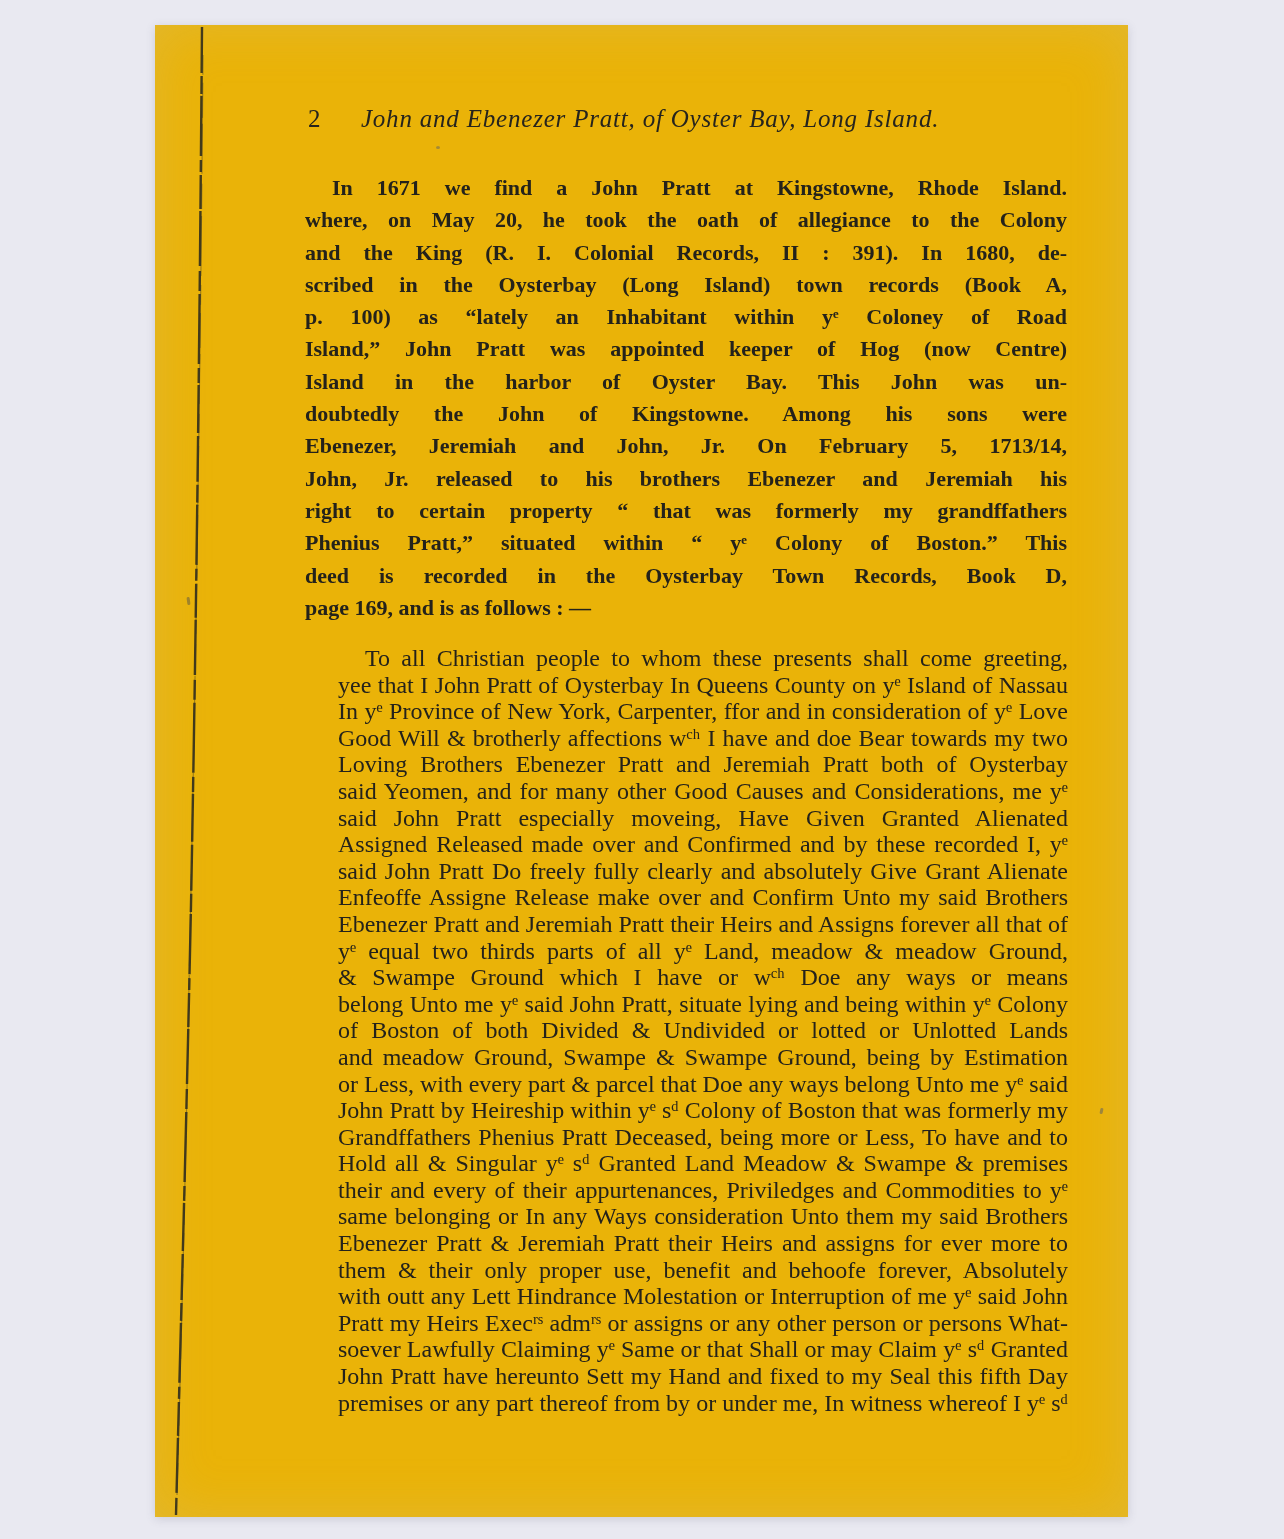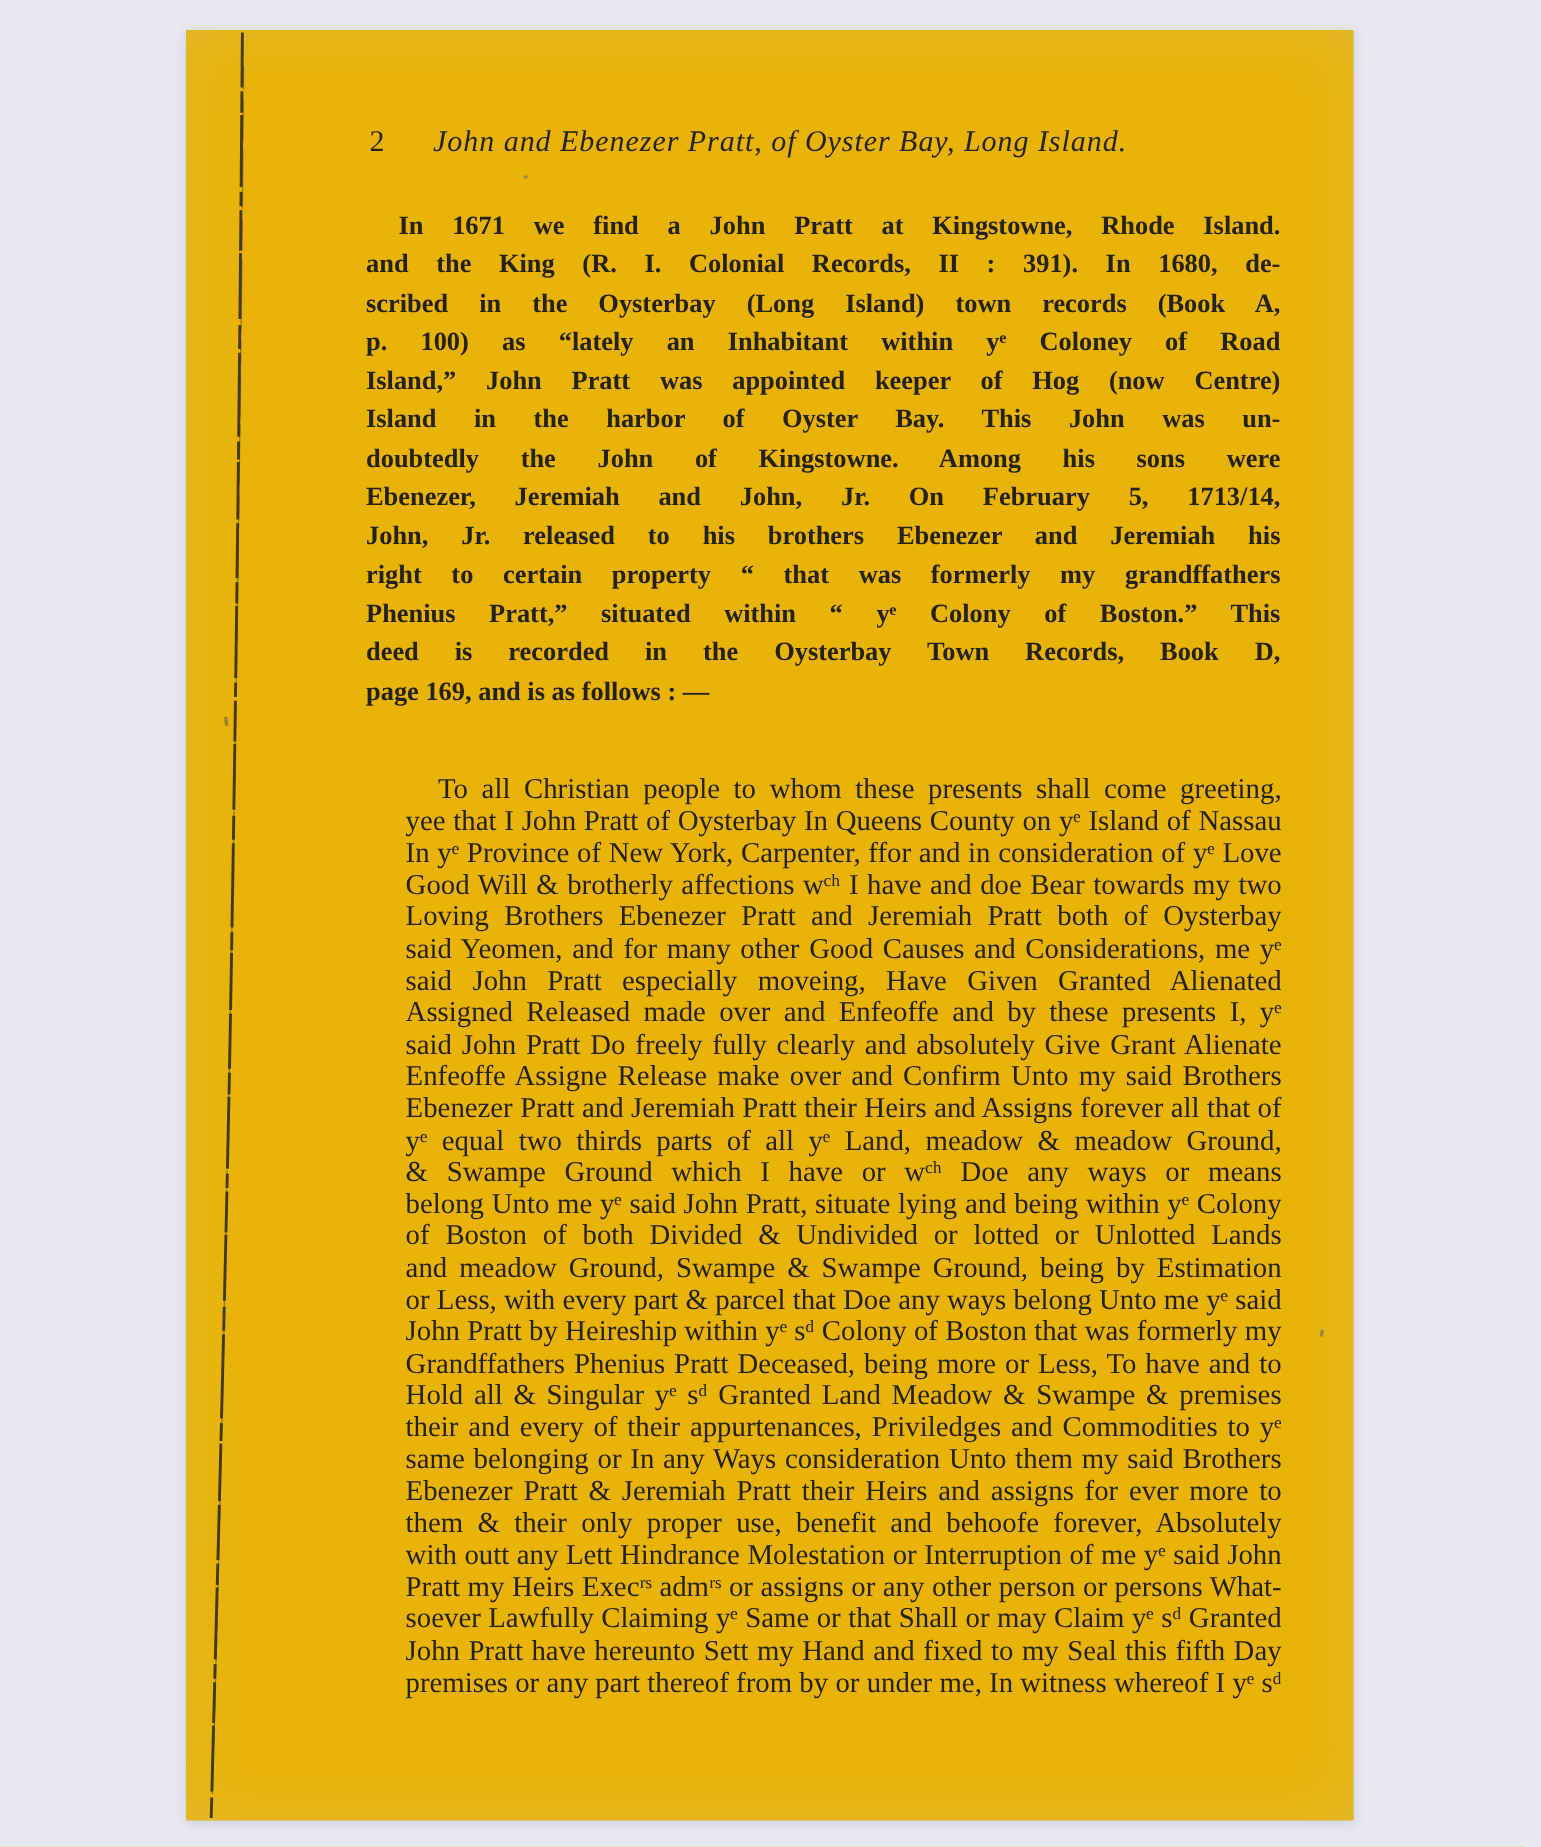--- a/index.html
+++ b/index.html
@@ -51,20 +51,21 @@
     <path d="M47,2 C45,260 42,560 36,880 C31,1120 25,1330 21,1490" fill="none" stroke="#26241c" stroke-width="2.4" stroke-dasharray="46 3 18 2 60 4 12 3 34 2 55 5 20 3 70 4 15 2 48 3" opacity="0.85"></path>
     <path d="M48,30 C46,300 41,640 34,960 C30,1180 25,1360 22,1470" fill="none" stroke="#3a372c" stroke-width="1.1" stroke-dasharray="20 8 35 6 50 10 25 7 60 9" opacity="0.45"></path>
   </svg>
 
   <div class="page-header">
     <span class="page-number">2</span><span class="header-title">John and Ebenezer Pratt, of Oyster Bay, Long Island.</span>
   </div>
 
   <div class="text-block intro-block">
     <div class="line indent">In 1671 we find a John Pratt at Kingstowne, Rhode Island.</div>
+    <div class="line">where, on May 20, he took the oath of allegiance to the Colony</div>
     <div class="line">and the King (R. I. Colonial Records, II : 391).  In 1680, de-</div>
     <div class="line">scribed in the Oysterbay (Long Island) town records (Book A,</div>
     <div class="line">p. 100) as “lately an Inhabitant within yᵉ Coloney of Road</div>
     <div class="line">Island,” John Pratt was appointed keeper of Hog (now Centre)</div>
     <div class="line">Island in the harbor of Oyster Bay.  This John was un-</div>
     <div class="line">doubtedly the John of Kingstowne.  Among his sons were</div>
     <div class="line">Ebenezer, Jeremiah and John, Jr.  On February 5, 1713/14,</div>
     <div class="line">John, Jr. released to his brothers Ebenezer and Jeremiah his</div>
     <div class="line">right to certain property “ that was formerly my grandffathers</div>
     <div class="line">Phenius Pratt,” situated within “ yᵉ Colony of Boston.”  This</div>
@@ -73,21 +74,21 @@
   </div>
 
   <div class="text-block deed-block">
     <div class="line indent">To all Christian people to whom these presents shall come greeting, Know</div>
     <div class="line">yee that I John Pratt of Oysterbay In Queens County on yᵉ Island of Nassau</div>
     <div class="line">In yᵉ Province of New York, Carpenter, ffor and in consideration of yᵉ Love</div>
     <div class="line">Good Will &amp; brotherly affections wᶜʰ I have and doe Bear towards my two</div>
     <div class="line">Loving Brothers Ebenezer Pratt and Jeremiah Pratt both of Oysterbay afore-</div>
     <div class="line">said Yeomen, and for many other Good Causes and Considerations, me yᵉ</div>
     <div class="line">said John Pratt especially moveing, Have Given Granted Alienated Enfeoffed.</div>
-    <div class="line">Assigned Released made over and Enfeoffe and by these presents I, yᵉ</div>
+    <div class="line">Assigned Released made over and Confirmed and by these recorded I, yᵉ</div>
     <div class="line">said John Pratt Do freely fully clearly and absolutely Give Grant Alienate</div>
     <div class="line">Enfeoffe Assigne Release make over and Confirm Unto my said Brothers</div>
     <div class="line">Ebenezer Pratt and Jeremiah Pratt their Heirs and Assigns forever all that of</div>
     <div class="line">yᵉ equal two thirds parts of all yᵉ Land, meadow &amp; meadow Ground, Swampe</div>
     <div class="line">&amp; Swampe Ground which I have or wᶜʰ Doe any ways or means Whatsoever</div>
     <div class="line">belong Unto me yᵉ said John Pratt, situate lying and being within yᵉ Colony</div>
     <div class="line">of Boston of both Divided &amp; Undivided or lotted or Unlotted Lands Meadow</div>
     <div class="line">and meadow Ground, Swampe &amp; Swampe Ground, being by Estimation more</div>
     <div class="line">or Less, with every part &amp; parcel that Doe any ways belong Unto me yᵉ said</div>
     <div class="line">John Pratt by Heireship within yᵉ sᵈ Colony of Boston that was formerly my</div>

